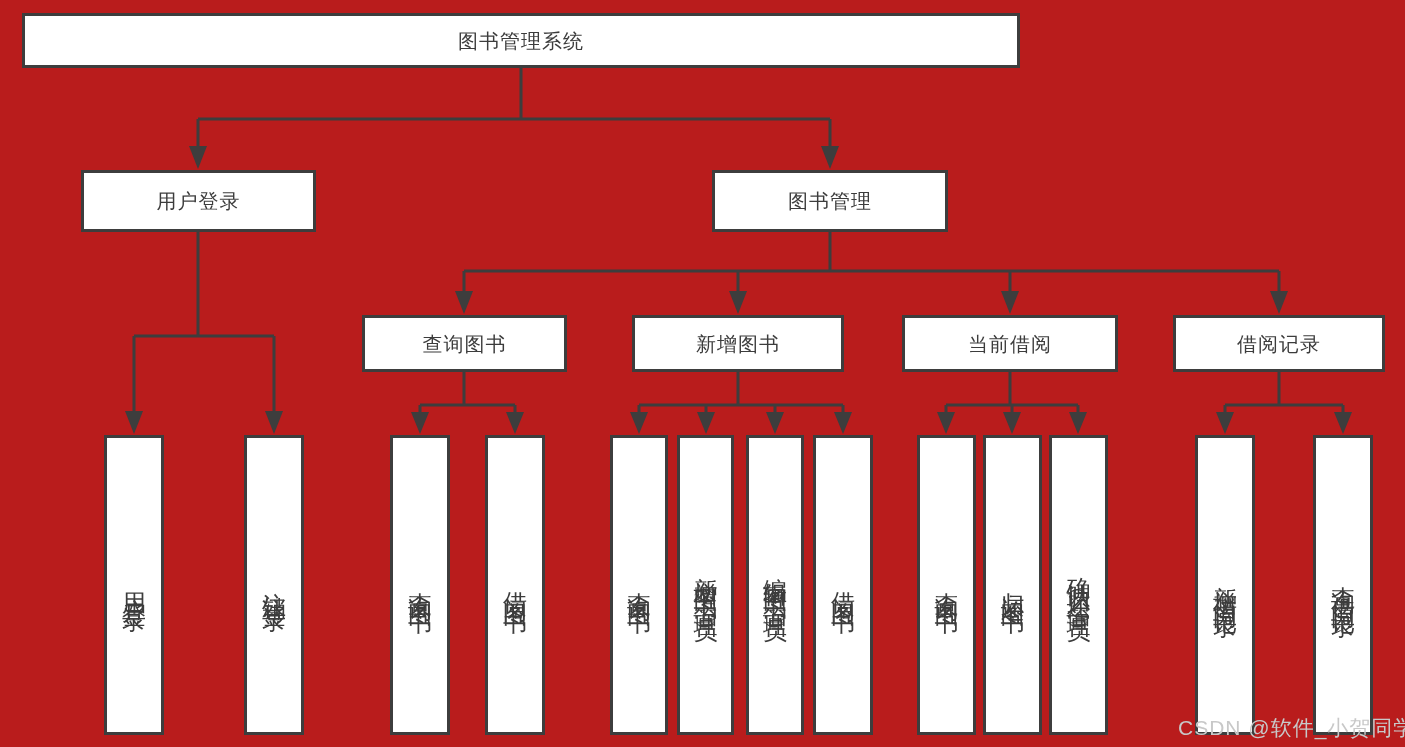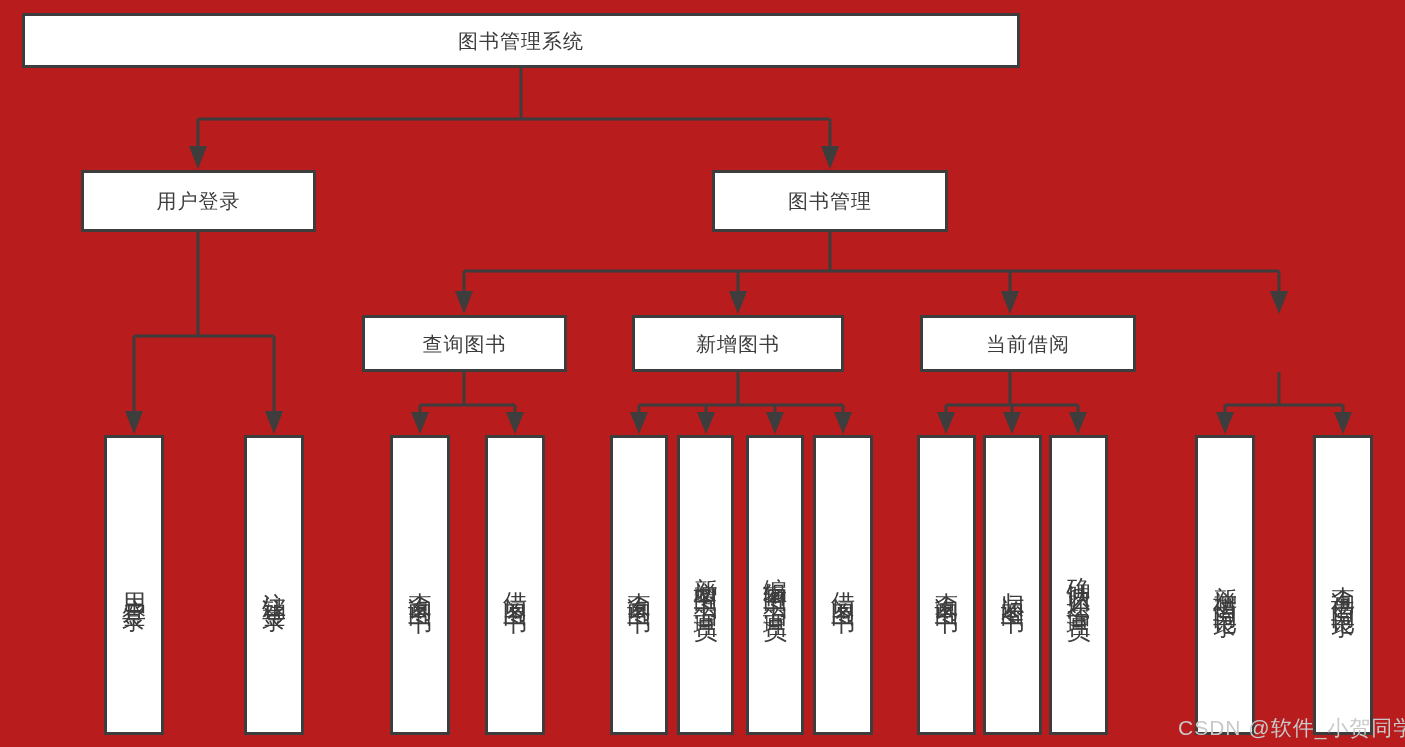--- a/index.html
+++ b/index.html
@@ -95,21 +95,22 @@
     <polygon points="1334,412 1352,412 1343,434" fill="#3d3d3d"></polygon>
   </svg>
 
   <div class="node" style="left:22px; top:13px; width:998px; height:55px;">图书管理系统</div>
 
   <div class="node" style="left:81px; top:170px; width:235px; height:62px;">用户登录</div>
   <div class="node" style="left:712px; top:170px; width:236px; height:62px;">图书管理</div>
 
   <div class="node" style="left:362px; top:315px; width:205px; height:57px;">查询图书</div>
   <div class="node" style="left:632px; top:315px; width:212px; height:57px;">新增图书</div>
-  <div class="node" style="left:902px; top:315px; width:216px; height:57px;margin-left:18px;">当前借阅</div>
+  <div class="node" style="left:902px; top:315px; width:216px; height:57px;">当前借阅</div>
+  <div class="node" style="left:1173px; top:315px; width:212px; height:57px;">借阅记录</div>
 
   <div class="node leaf" style="left:104px; top:435px; width:60px; height:300px;">用户登录</div>
   <div class="node leaf" style="left:244px; top:435px; width:60px; height:300px;">注销登录</div>
 
   <div class="node leaf" style="left:390px; top:435px; width:60px; height:300px;">查询图书</div>
   <div class="node leaf" style="left:485px; top:435px; width:60px; height:300px;">借阅图书</div>
 
   <div class="node leaf" style="left:610px; top:435px; width:58px; height:300px;">查询图书</div>
   <div class="node leaf" style="left:677px; top:435px; width:57px; height:300px;">新增图书（管理员）</div>
   <div class="node leaf" style="left:746px; top:435px; width:58px; height:300px;">编辑图书（管理员）</div>

